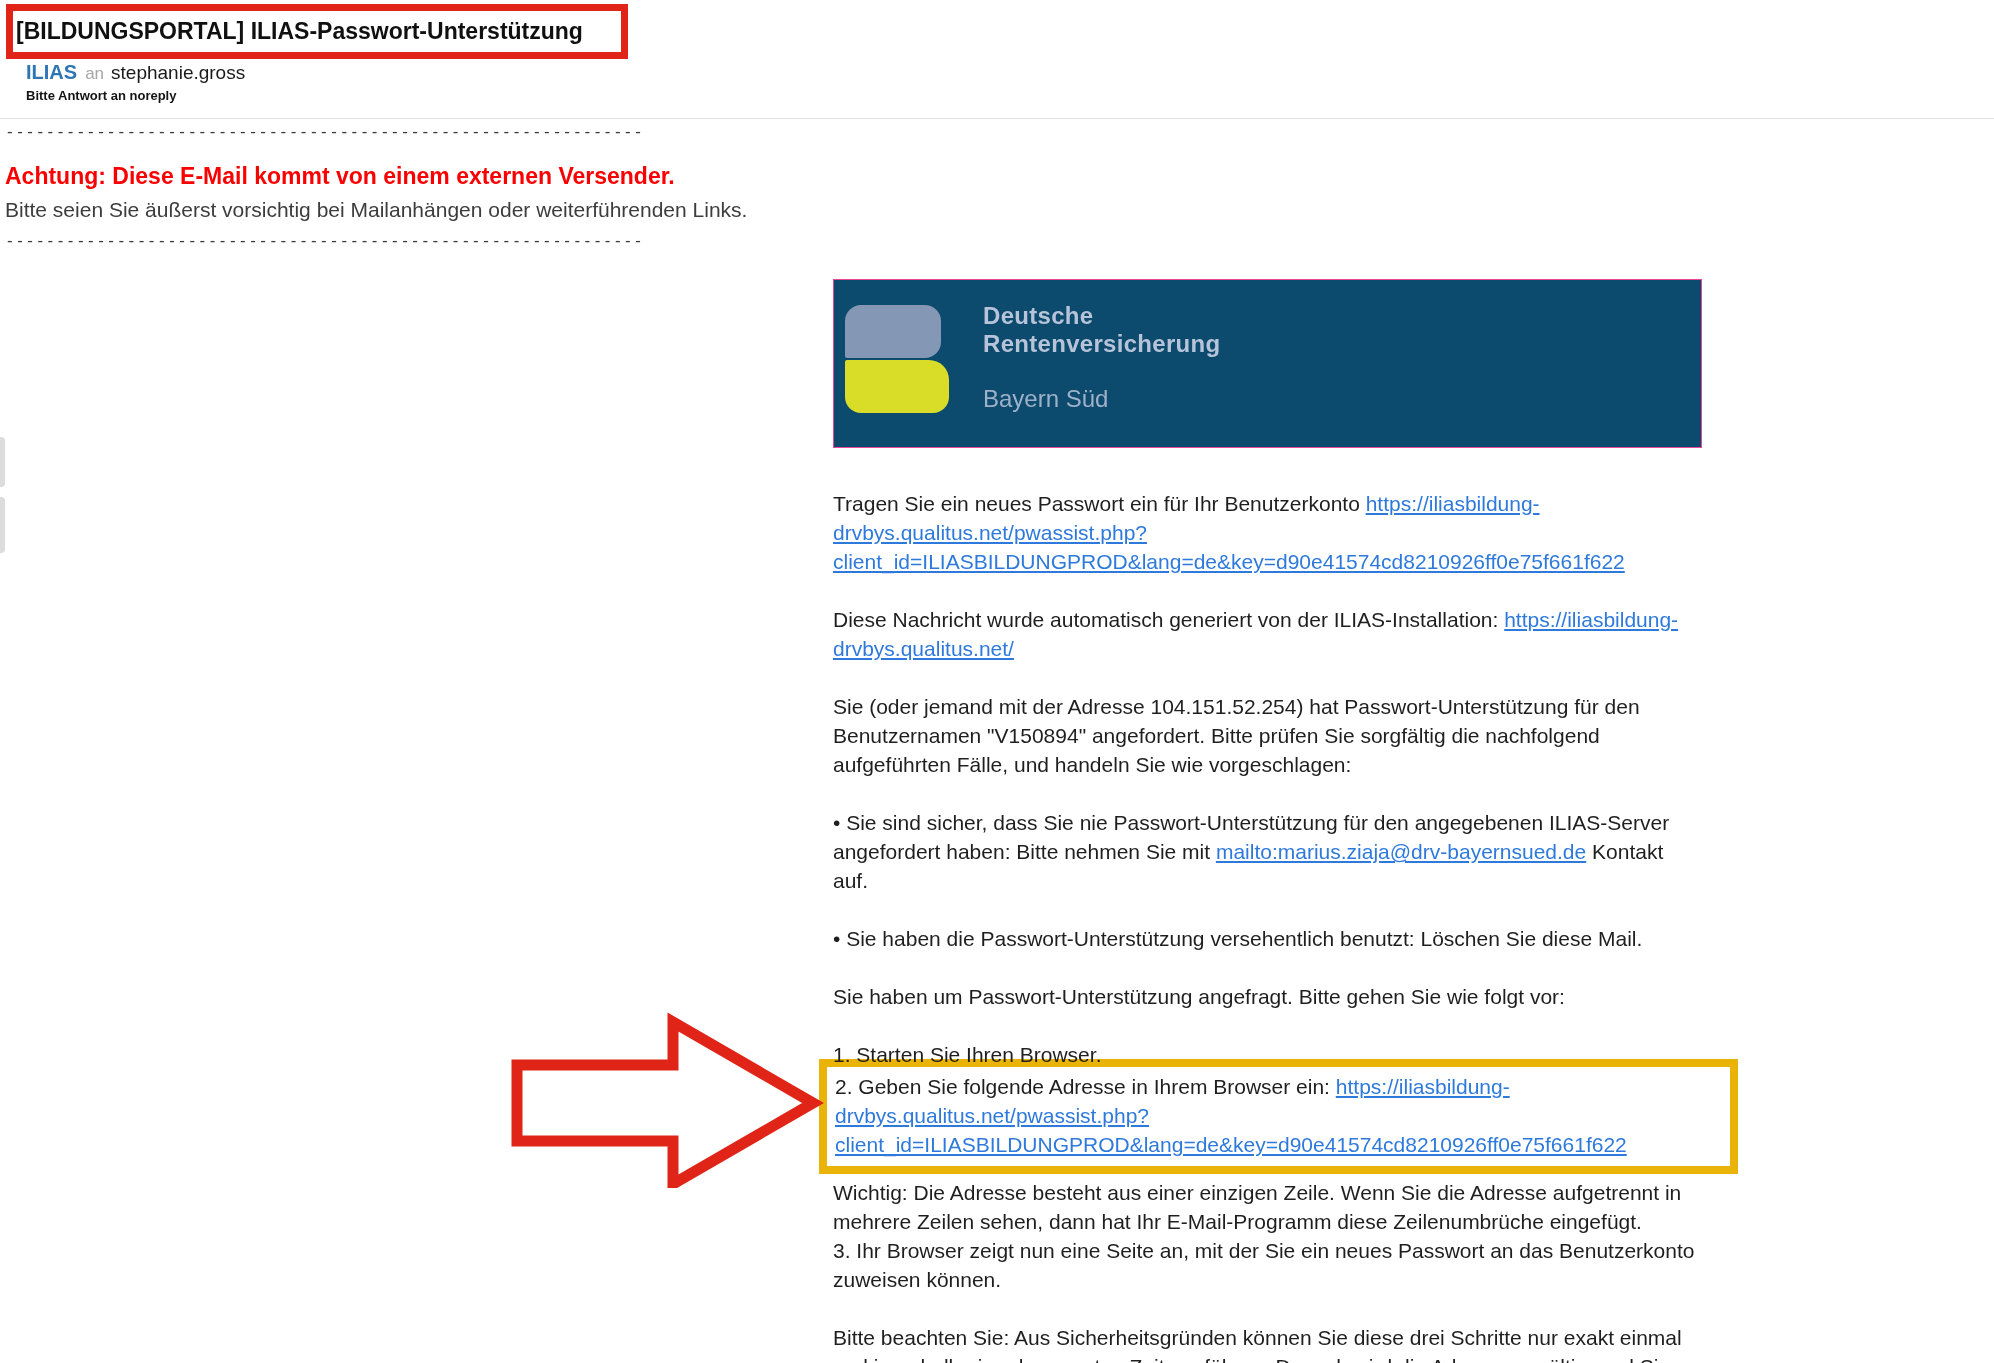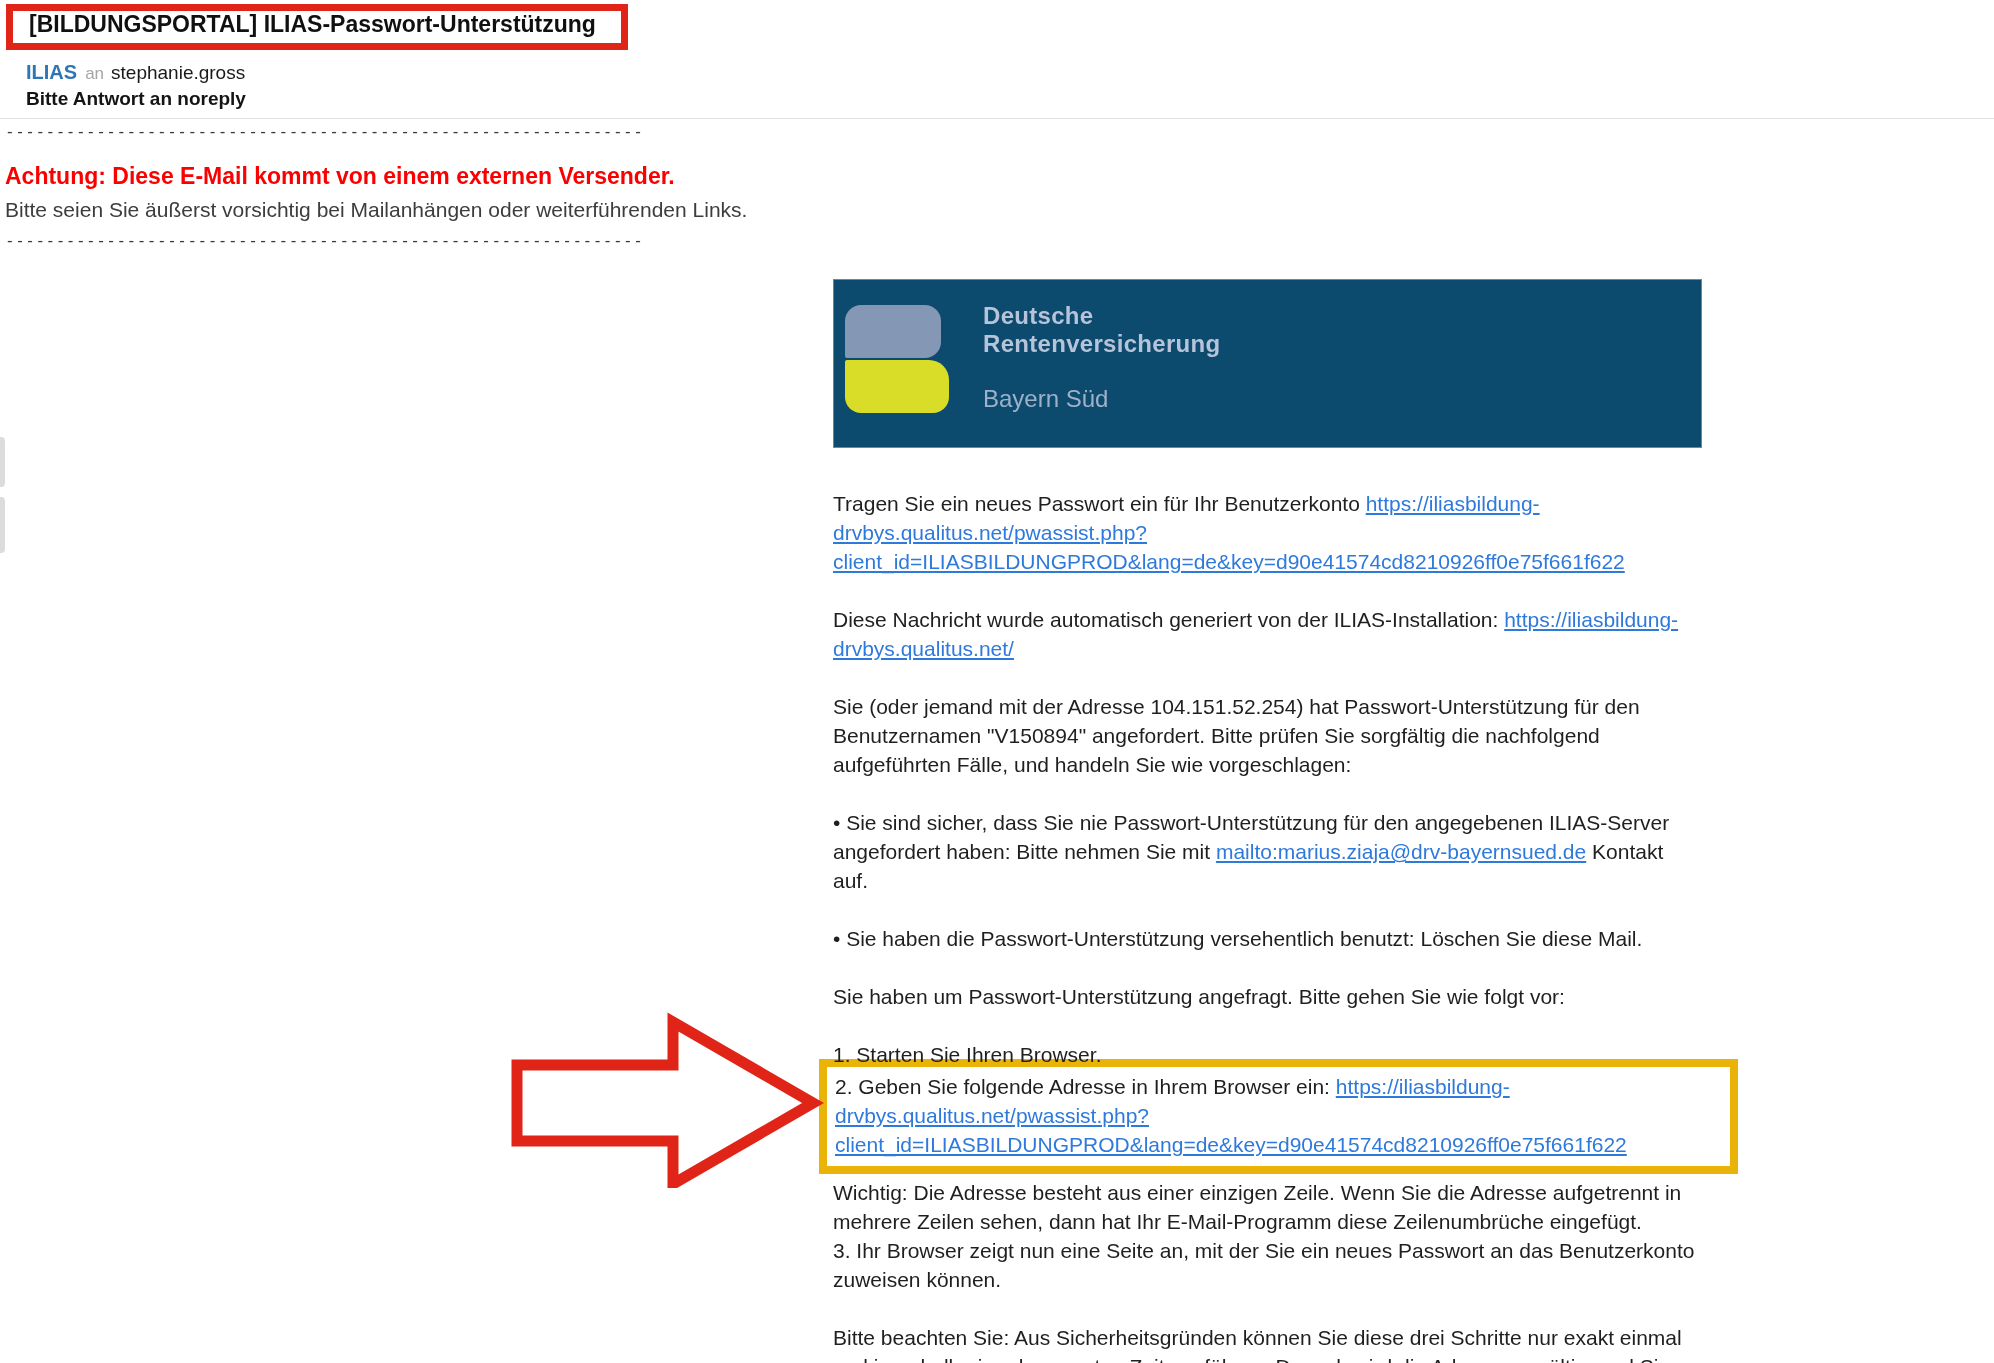--- a/index.html
+++ b/index.html
@@ -6,31 +6,31 @@
   html,body { margin:0; padding:0; }
   body {
     width:1994px; height:1363px; position:relative; overflow:hidden;
     background:#ffffff;
     font-family:"Liberation Sans", sans-serif;
     color:#222222;
   }
 
   
   .subject-box {
-    position:absolute; left:6px; top:4px; width:622px; height:46px;
+    position:absolute; left:6px; top:4px; width:622px; height:55px;
     border:7px solid #e02418; background:#ffffff;
-    display:flex; padding-left:16px;
+    display:flex; align-items:center; padding-left:3px;
   }
   .subject-text { font-size:23px; font-weight:700; color:#101010; white-space:nowrap; }
 
   .sender-line { position:absolute; left:26px; top:61px; white-space:nowrap; }
   .sender-name { color:#2e75b6; font-weight:700; font-size:20px; }
   .to-label    { color:#a6a6a6; font-size:17px; margin:0 7px 0 8px; }
   .recipient   { color:#1a1a1a; font-size:19px; }
-  .reply-line  { position:absolute; left:26px; top:88px; font-size:19px; font-weight:700; color:#141414; }
+  .reply-line  { position:absolute; left:26px; top:88px; font-size:13px; font-weight:700; color:#141414; }
   .header-divider { position:absolute; left:0; top:118px; width:1994px; height:1px; background:#e2e2e2; }
 
   
   .warn { position:absolute; left:5px; top:122px; width:900px; }
   .dash-line {
     font-family:"DejaVu Sans Mono", monospace; font-size:16px; letter-spacing:0.5px;
     color:#3a3a3a; line-height:20px; white-space:nowrap;
   }
   .warn-headline { font-size:23px; font-weight:700; color:#fb0000; margin-top:21px; line-height:27px; }
   .warn-caution  { font-size:21px; color:#3d3d3d; margin-top:7px; line-height:25px; }

